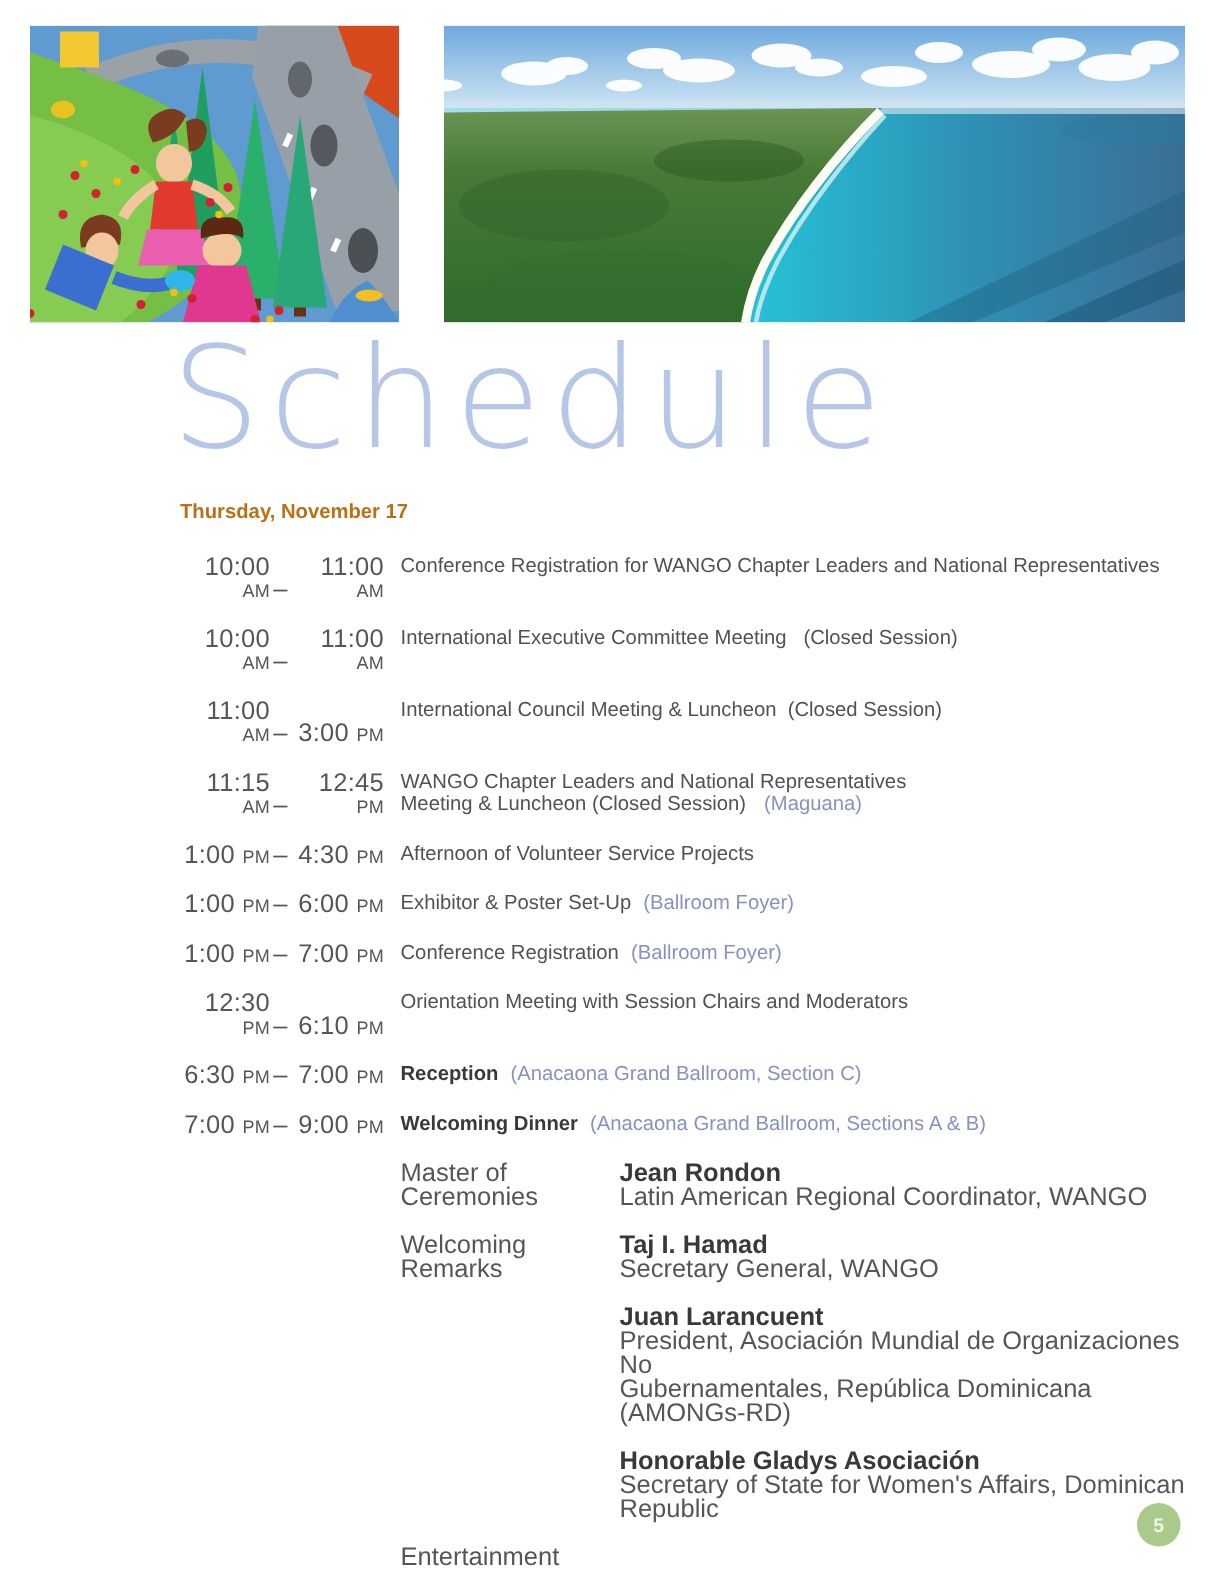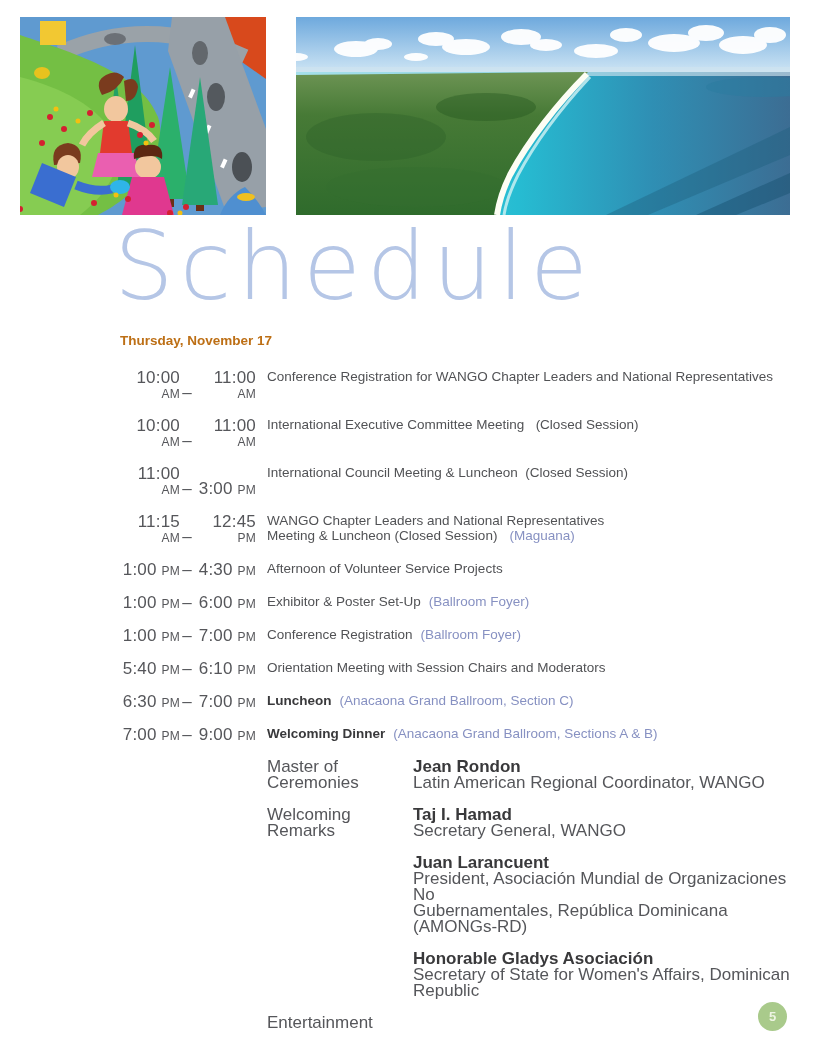--- a/index.html
+++ b/index.html
@@ -216,27 +216,27 @@
       <span class="time"><span class="ts">1:00 pm</span><span class="tsep">–</span><span class="te">6:00 pm</span></span>
       <span class="event"><span class="etitle">Exhibitor &amp; Poster Set-Up</span><span class="eloc">(Ballroom Foyer)</span></span>
     </div>
 
     <div class="srow">
       <span class="time"><span class="ts">1:00 pm</span><span class="tsep">–</span><span class="te">7:00 pm</span></span>
       <span class="event"><span class="etitle">Conference Registration</span><span class="eloc">(Ballroom Foyer)</span></span>
     </div>
 
     <div class="srow">
-      <span class="time"><span class="ts">5:40 pm</span><span class="tsep">–</span><span class="te">6:10 pm</span></span>
+      <span class="time"><span class="ts">12:30 pm</span><span class="tsep">–</span><span class="te">6:10 pm</span></span>
       <span class="event"><span class="etitle">Orientation Meeting with Session Chairs and Moderators</span></span>
     </div>
 
     <div class="srow">
       <span class="time"><span class="ts">6:30 pm</span><span class="tsep">–</span><span class="te">7:00 pm</span></span>
-      <span class="event"><span class="estrong">Luncheon</span><span class="eloc">(Anacaona Grand Ballroom, Section C)</span></span>
+      <span class="event"><span class="estrong">Reception</span><span class="eloc">(Anacaona Grand Ballroom, Section C)</span></span>
     </div>
 
     <div class="srow">
       <span class="time"><span class="ts">7:00 pm</span><span class="tsep">–</span><span class="te">9:00 pm</span></span>
       <span class="event"><span class="estrong">Welcoming Dinner</span><span class="eloc">(Anacaona Grand Ballroom, Sections A &amp; B)</span></span>
     </div>
 
     <div class="details">
       <div class="detail-row">
         <span class="dlabel">Master of Ceremonies</span>

